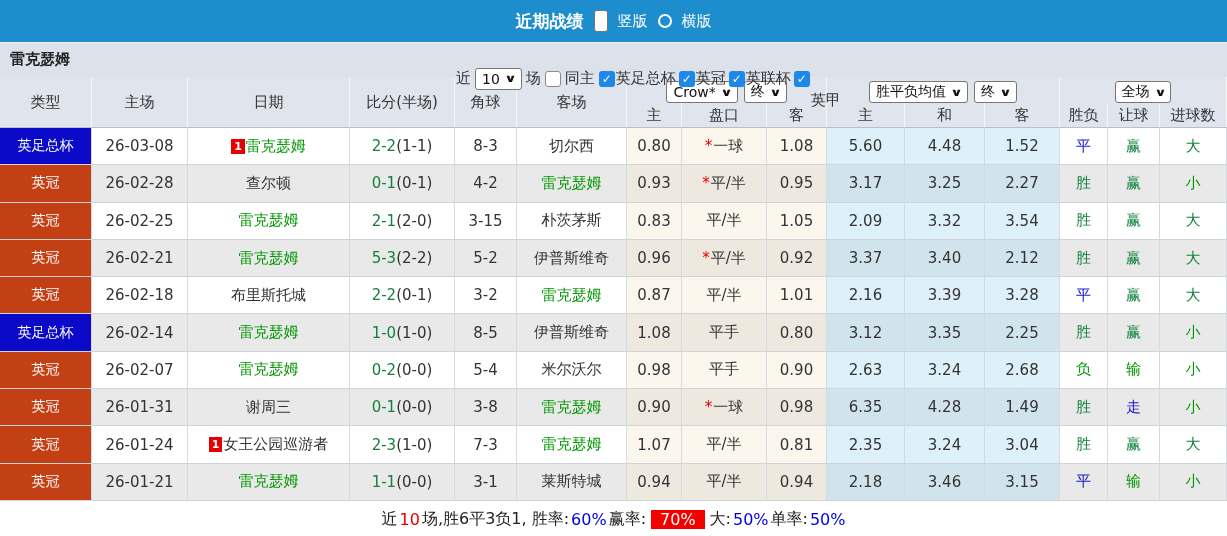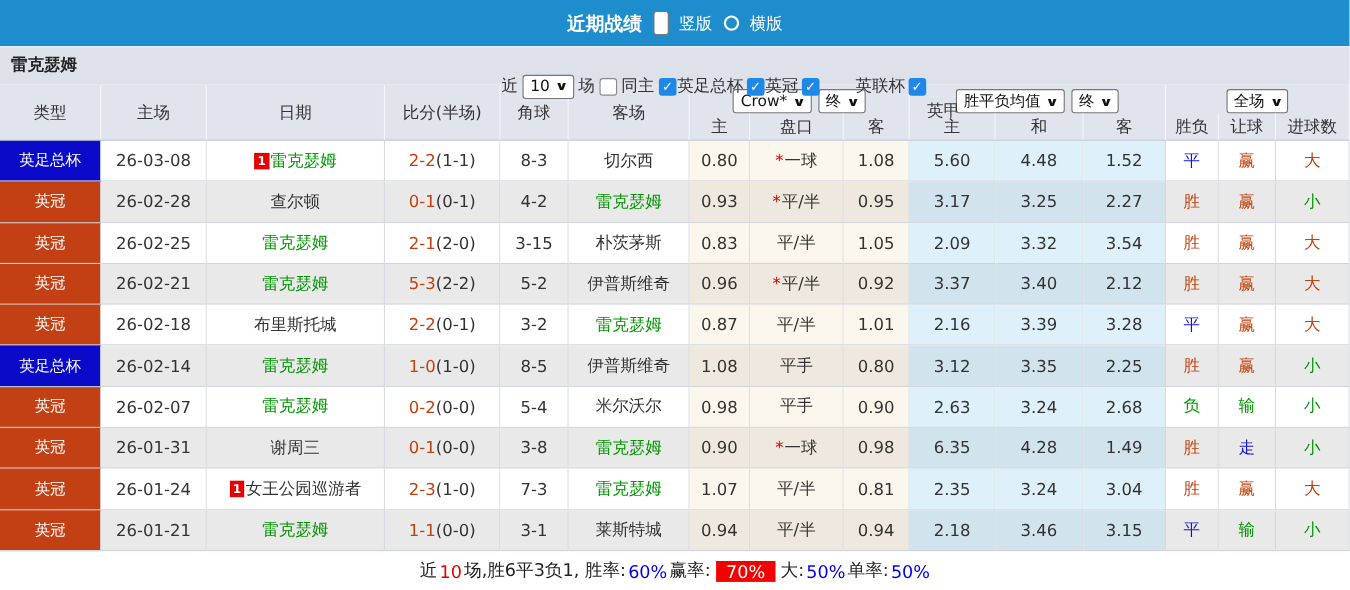--- a/index.html
+++ b/index.html
@@ -23,21 +23,21 @@
   .hspan{grid-row:1/3;text-align:right;}
   .hstrip{display:flex;align-items:flex-end;justify-content:center;gap:6px;grid-row:1;border-right:1px solid #f4f6f9;}
   .hsub{grid-row:2;}
   .tbody{display:grid;grid-template-columns:92px 96px 162px 105px 62px 110px 55px 85px 60px 78px 80px 75px 48px 52px 67px;grid-auto-rows:37.3px;}
   .cell{display:flex;align-items:center;justify-content:center;font-size:15px;color:#333;border-right:1px solid #d6dae0;border-bottom:1px solid #cfd4db;box-sizing:border-box;background-color:#fff;}
   .cell.even{background-color:#e9e9e9;}
   .tint-odds{background-image:linear-gradient(rgba(246,232,205,0.38),rgba(246,232,205,0.38));}
   .tint-avg{background-image:linear-gradient(rgba(176,219,242,0.42),rgba(176,219,242,0.42));}
   .type-cup{background-color:#0a0ac8 !important;color:#fff;font-size:14px;}
   .type-league{background-color:#c34015 !important;color:#fff;font-size:14px;}
-  .c-red{color:#c2410c;}
+  .c-red{color:#15803d;}
   .c-blue{color:#1414cc;}
   .c-green{color:#009600;}
   .score-half{color:#333;}
   .badge1{background:#e60000;color:#fff;font-size:11px;font-weight:bold;padding:0 3px;margin-right:1px;line-height:15px;display:inline-block;}
   .star{color:#e60000;margin-right:1px;}
   .footer{height:37px;display:flex;align-items:center;justify-content:center;font-size:16px;color:#222;gap:2px;}
   .f-red{color:#e60000;}
   .f-blue{color:#0000e6;}
   .f-badge{background:#f30000;color:#fff;padding:0 9px;margin:0 3px;}
 </style>
@@ -62,21 +62,21 @@
       </span>
     <span>场</span>
     <span class="cb off"></span>
     <span>同主</span>
     <span id="league-filters" style="display:inline-flex;align-items:center;gap:1px;">
         <span class="cb on">✓</span>
         <span style="margin-right: 2px;">英足总杯</span>
         <span class="cb on">✓</span>
         <span style="margin-right: 2px;">英冠</span>
         <span class="cb on">✓</span>
-        <span style="margin-right: 2px; margin-left: 32px;">英联杯</span>
+        <span style="margin-right: 2px;">英联杯</span>
         <span class="cb on">✓</span>
         <span style="margin-right: 2px; margin-top: 44px;">英甲</span>
       </span>
   </div>
 </div>
 
 <div class="hdr">
   <div class="hcell hspan">类型</div>
   <div class="hcell hspan">主场</div>
   <div class="hcell hspan">日期</div>

